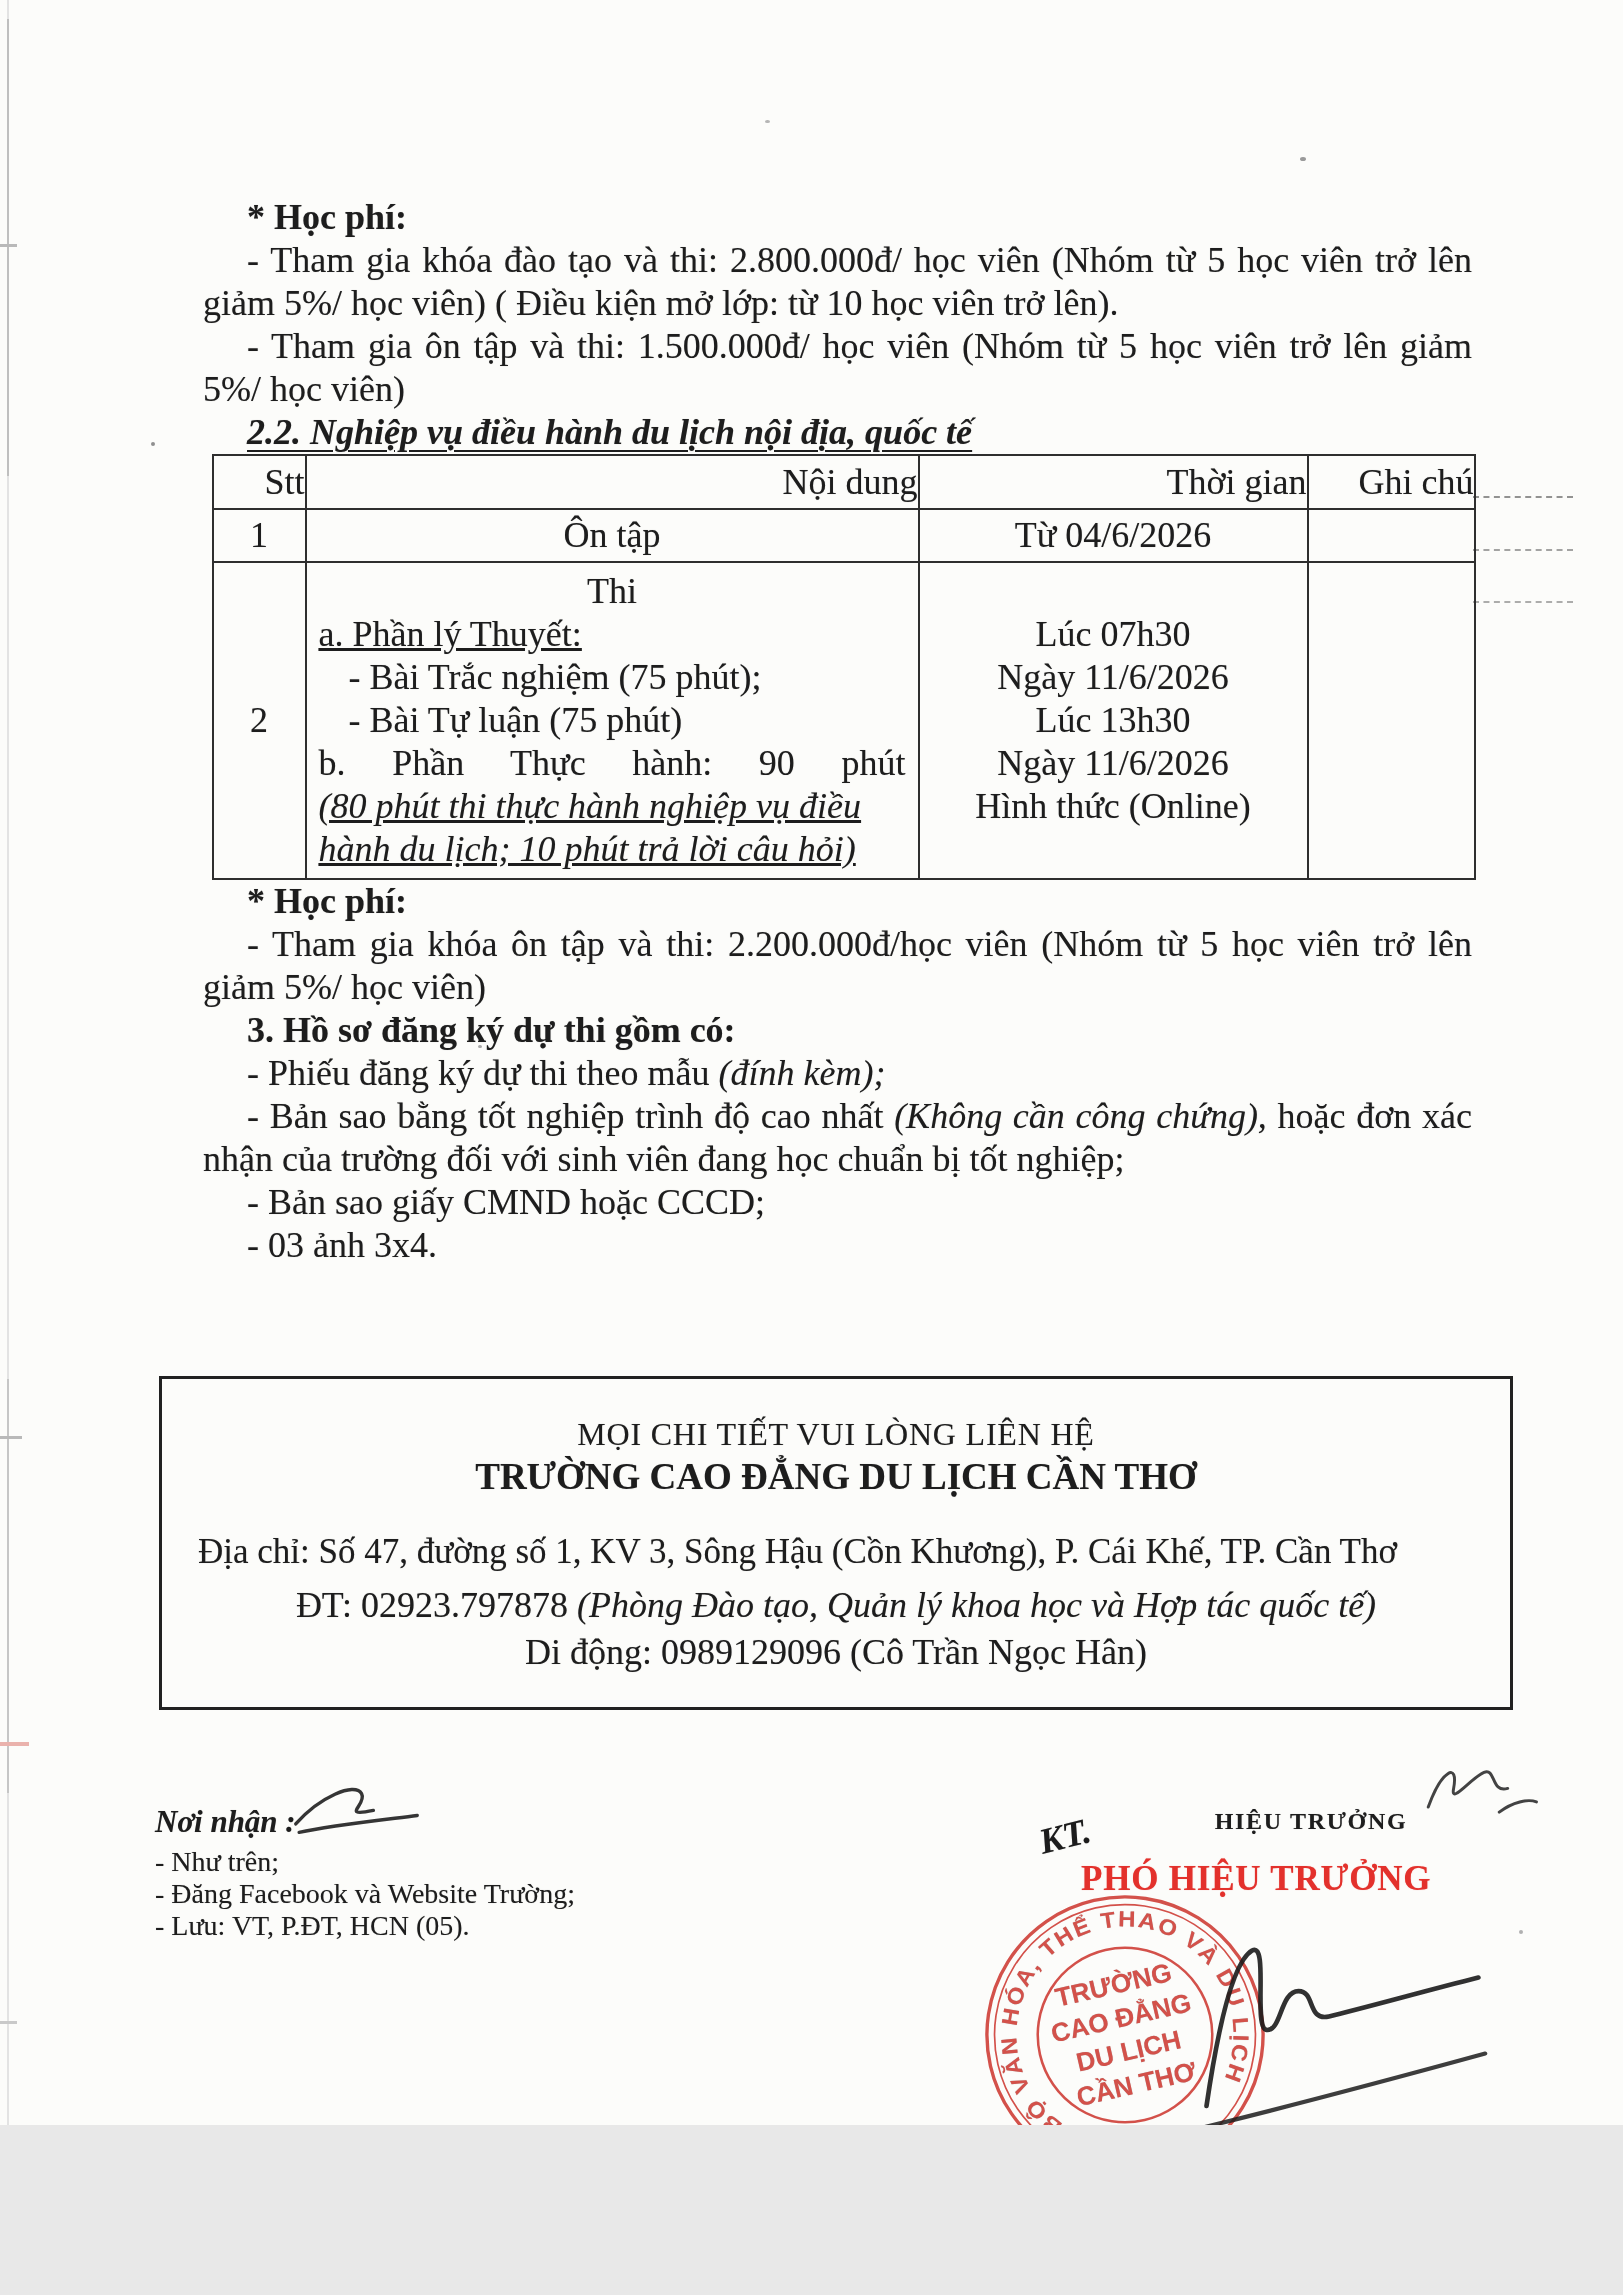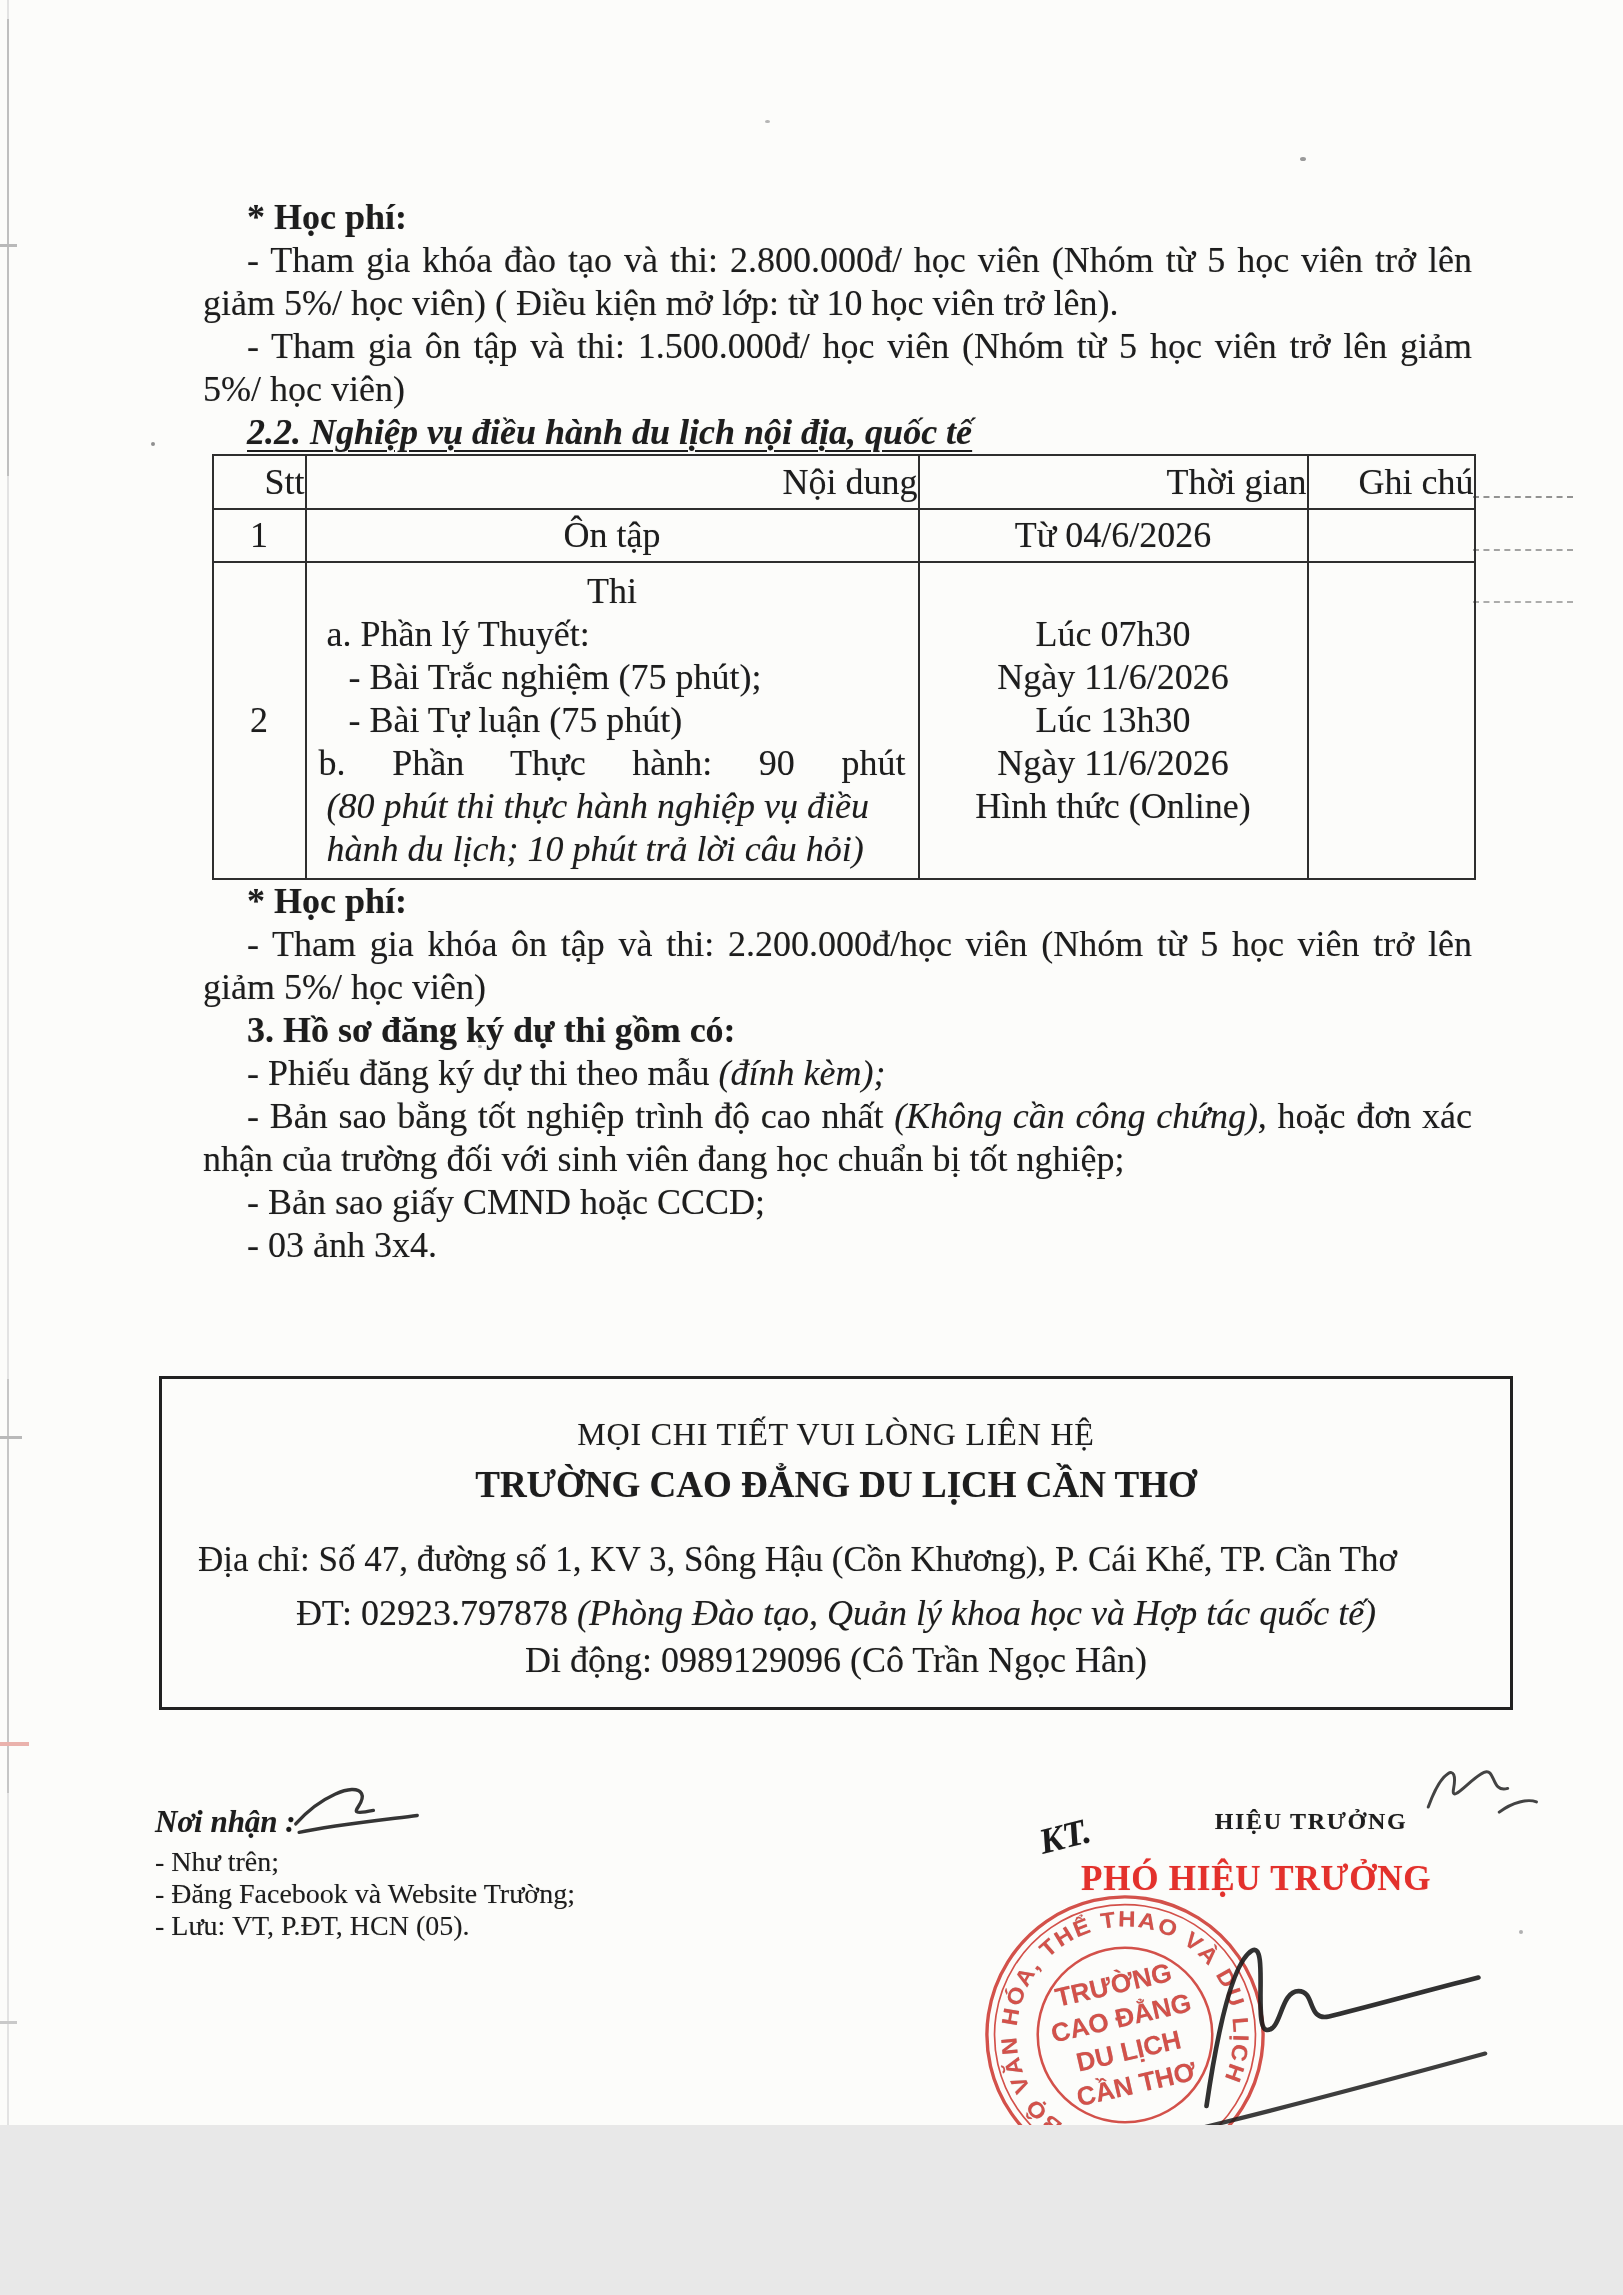--- a/index.html
+++ b/index.html
@@ -32,36 +32,36 @@
   table.sched col.c-gc{width:167px;}
   table.sched th,table.sched td{
     border:2.5px solid #2e2e2e;padding:0;font-size:36px;line-height:43px;
   }
   table.sched th{height:52px;font-weight:normal;text-align:right;vertical-align:middle;}
   tr.r1 td{height:51px;text-align:center;vertical-align:middle;}
   tr.r2 td{vertical-align:top;padding-top:6.8px;padding-bottom:6.8px;}
   tr.r2 td.sttcell{vertical-align:middle;text-align:center;padding:0;}
   .cl{line-height:43px;white-space:nowrap;}
   .tc{text-align:center;}
-  .p14{padding-left:20px;}
+  .p14{padding-left:12px;text-decoration:underline;}
   .p50{padding-left:42px;}
   .jline{
     text-align:justify;text-align-last:justify;white-space:normal;
     padding-left:12px;padding-right:12px;
   }
   .timecell{padding-top:50px !important;}
   .timecell .cl{text-align:center;}
   .dashext{position:absolute;border-top:2.5px dashed #4d4d4d;}
   
   .contact-box{
     position:absolute;left:159px;top:1376px;width:1348px;height:328px;
     border:3.4px solid #212121;
   }
   .cb1{text-align:center;font-size:32px;letter-spacing:0.8px;margin-top:37px;}
-  .cb2{text-align:center;font-size:37px;font-weight:bold;margin-top:10px;font-family:Liberation Serif, serif;}
+  .cb2{text-align:center;font-size:37px;font-weight:bold;margin-top:2px;font-family:Liberation Serif, serif;}
   .cb-addr{font-size:35px;margin-top:34px;padding-left:36px;}
   .cb-phone{text-align:center;font-size:36px;margin-top:12px;}
   .cb-mobile{text-align:center;font-size:36px;margin-top:5px;}
   
   .recipients{position:absolute;left:155px;top:1803px;}
   .noi-nhan{font-weight:bold;font-style:italic;font-size:31px;line-height:37px;}
   .rec-item{font-size:28px;line-height:32px;}
   .rec-list{margin-top:6px;}
   .kt-mark{
     position:absolute;left:1039px;top:1815px;font-size:36px;font-weight:bold;

